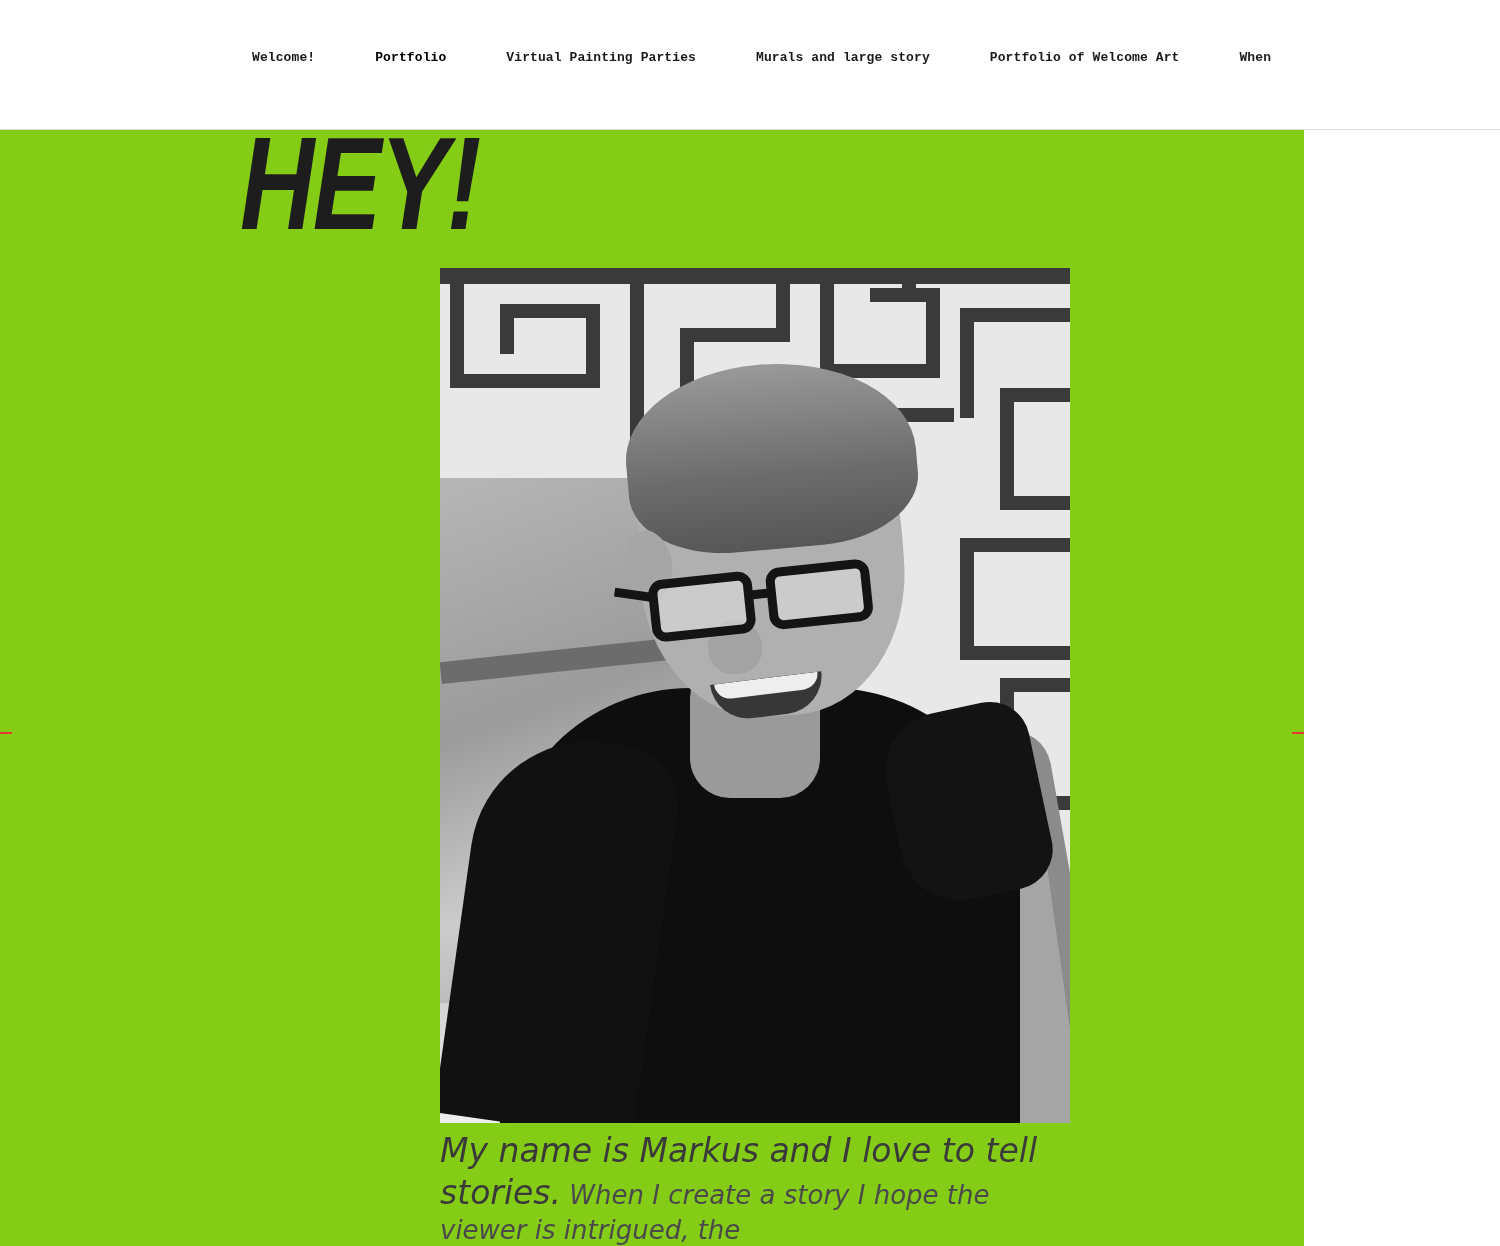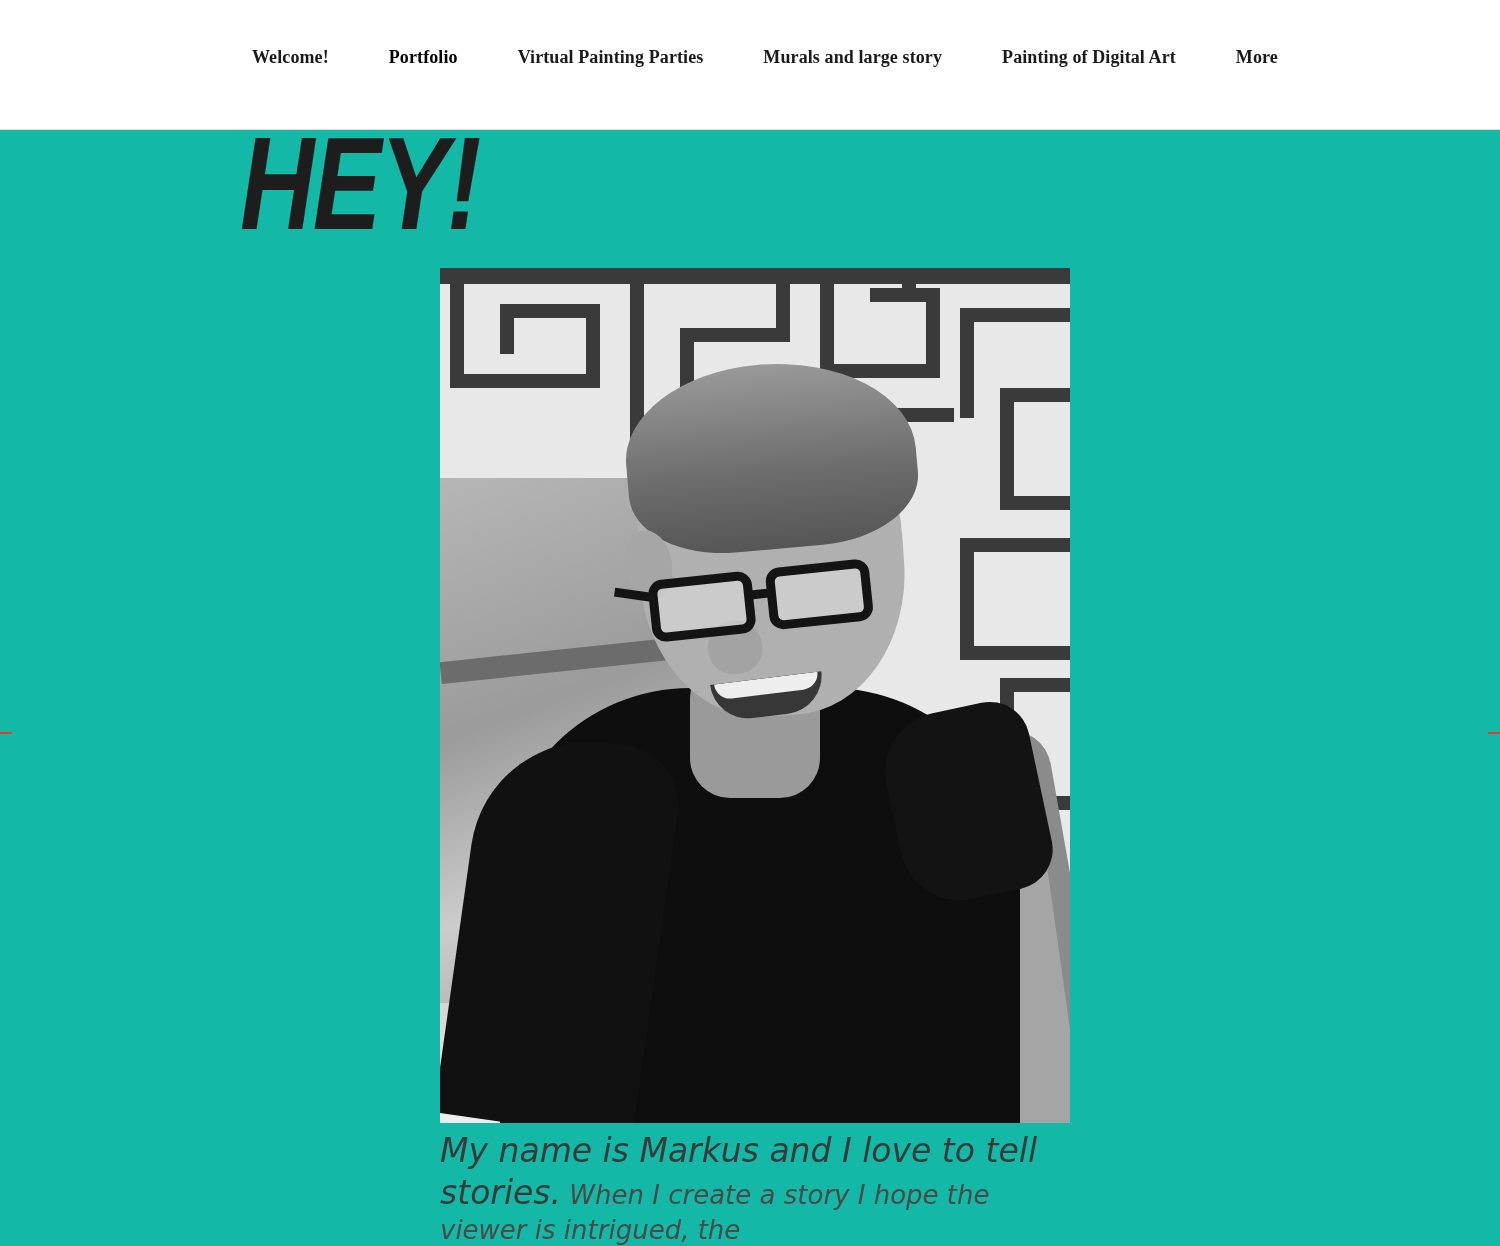--- a/index.html
+++ b/index.html
@@ -23,40 +23,40 @@
   }
   .nav {
     display: flex;
     align-items: center;
     justify-content: flex-start;
     height: 115px;
     padding-left: 252px;
     gap: 0;
   }
   .nav-item {
-    font-size: 18px;
+    font-size: 13px;
     font-weight: bold;
     color: #1a1a1a;
     letter-spacing: 0.1px;
     white-space: nowrap;
     cursor: pointer;
     padding: 4px 0;
     margin-right: 60px;
-    font-family: Liberation Serif, serif;
+    font-family: Liberation Mono, monospace;
     text-align: right;
   }
   .nav-item.active { color: #000000; }
   .nav-item.last { margin-right: 0; }
 
   
   .page {
     position: relative;
-    width: 1500px;
+    width: 1304px;
     height: 1116px;
-    background: #14b8a6;
+    background: #84cc16;
     overflow: hidden;
   }
 
   .hey-title {
     position: absolute;
     left: 240px;
     top: -12px;
     font-family: "Liberation Sans", sans-serif;
     font-size: 132px;
     font-weight: bold;
@@ -272,22 +272,22 @@
 </style>
 </head>
 <body>
 
 <header class="site-header">
   <nav class="nav">
     <div class="nav-item">Welcome!</div>
     <div class="nav-item active">Portfolio</div>
     <div class="nav-item">Virtual Painting Parties</div>
     <div class="nav-item">Murals and large story</div>
-    <div class="nav-item">Painting of Digital Art</div>
-    <div class="nav-item last">More</div>
+    <div class="nav-item">Portfolio of Welcome Art</div>
+    <div class="nav-item last">When</div>
   </nav>
 </header>
 
 <main class="page">
 
   <div class="hey-title">HEY!</div>
 
   <div class="photo-wrap">
     <div class="photo">
       <div class="lattice">

